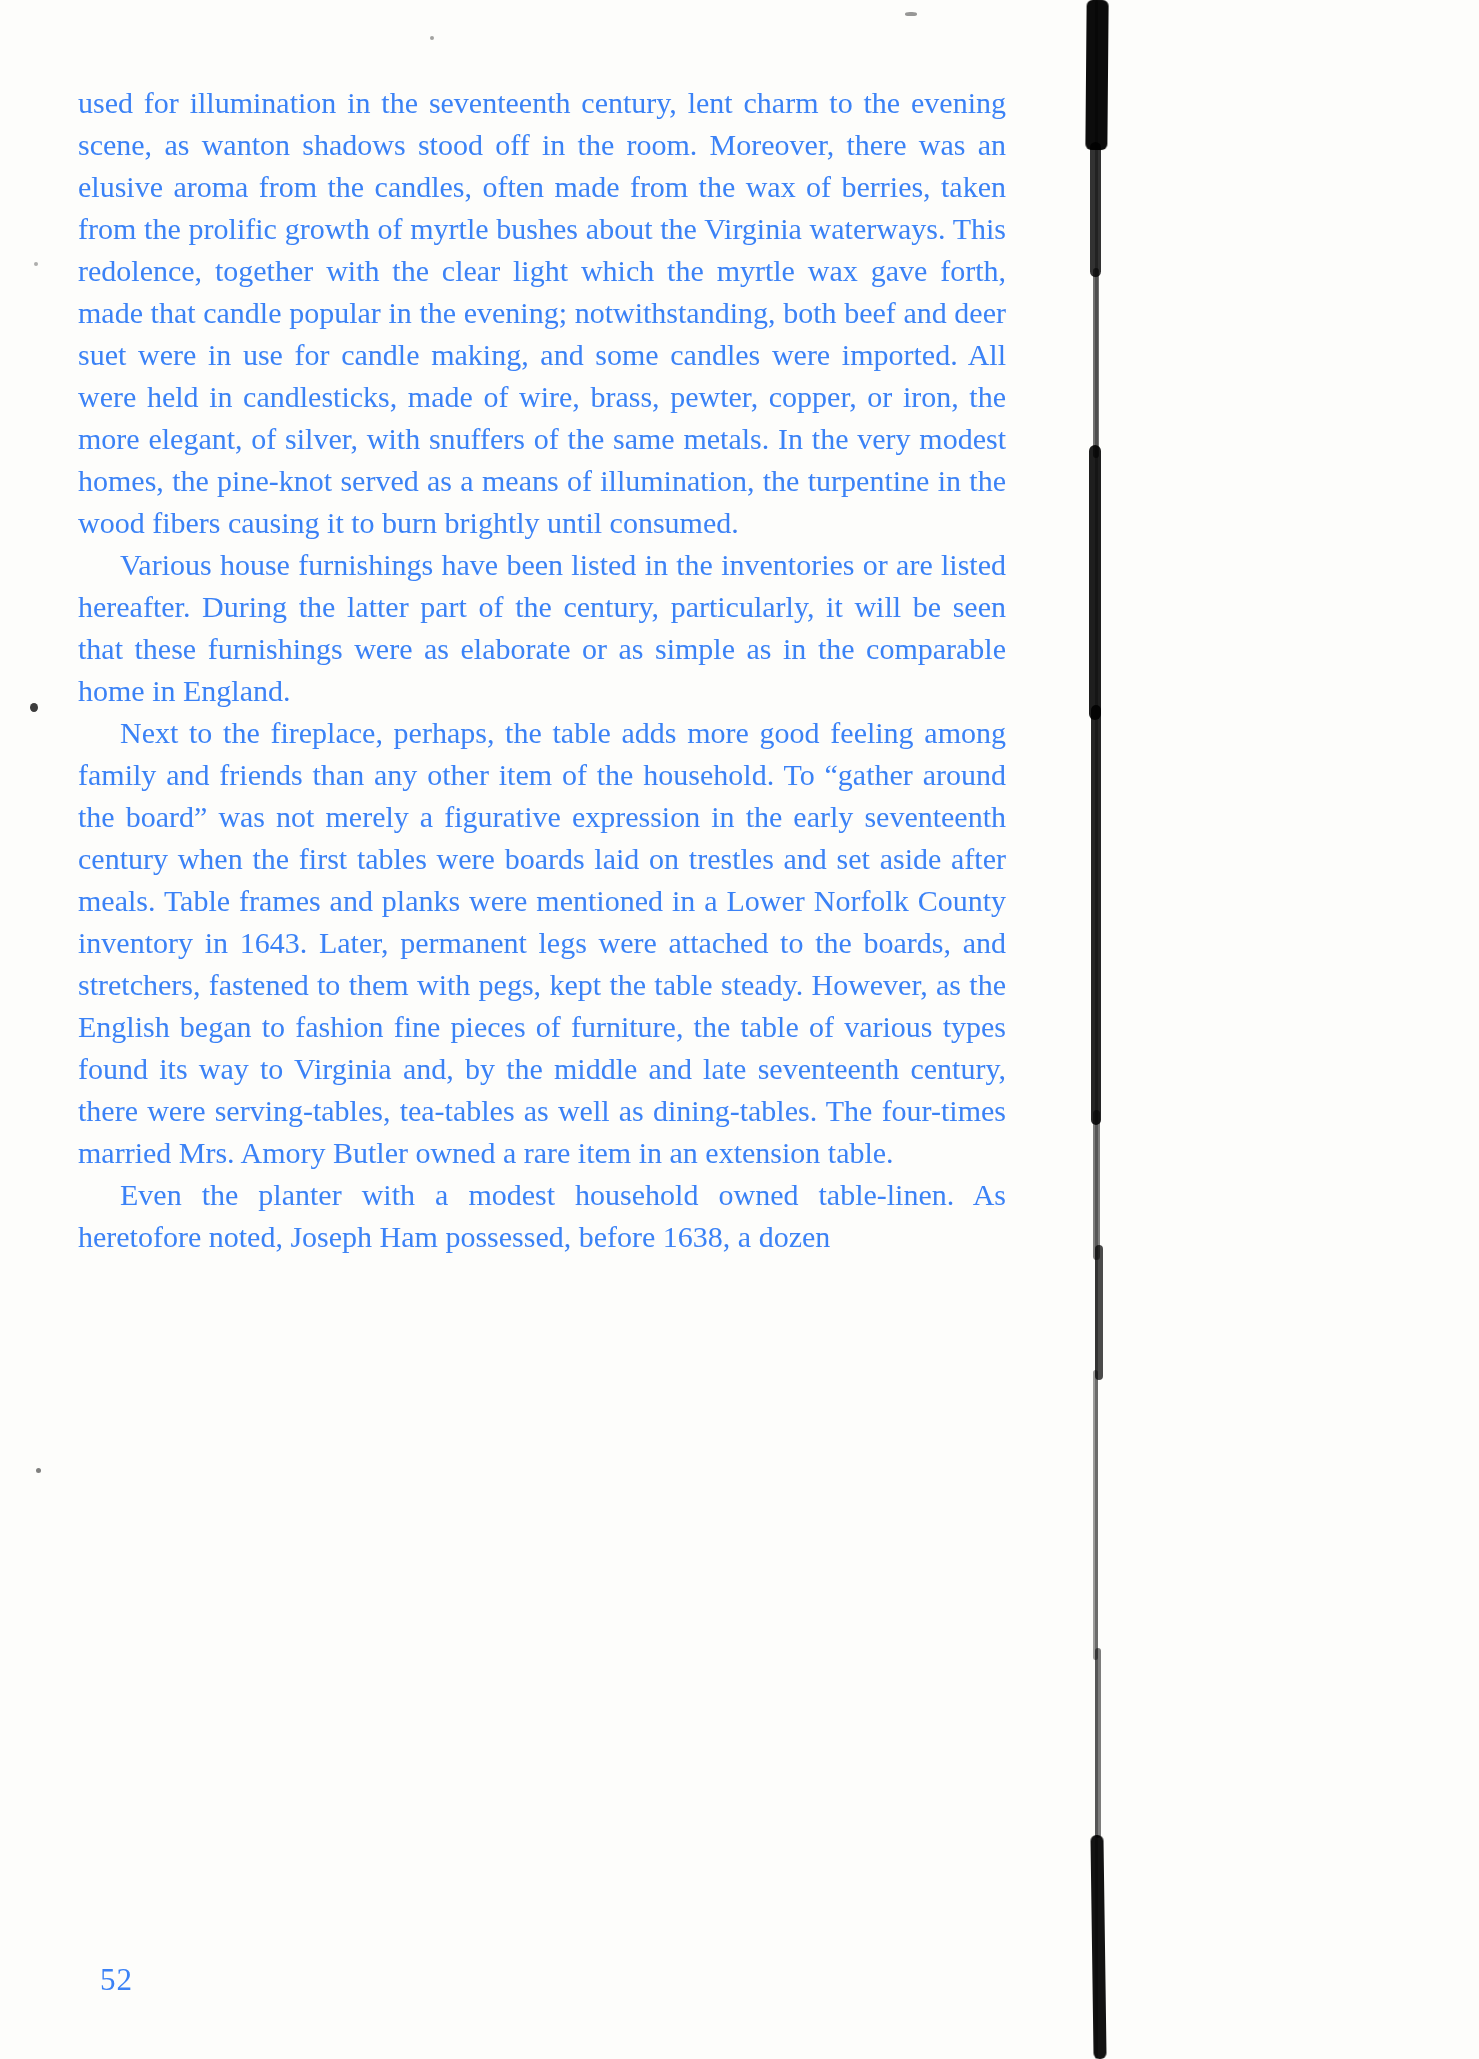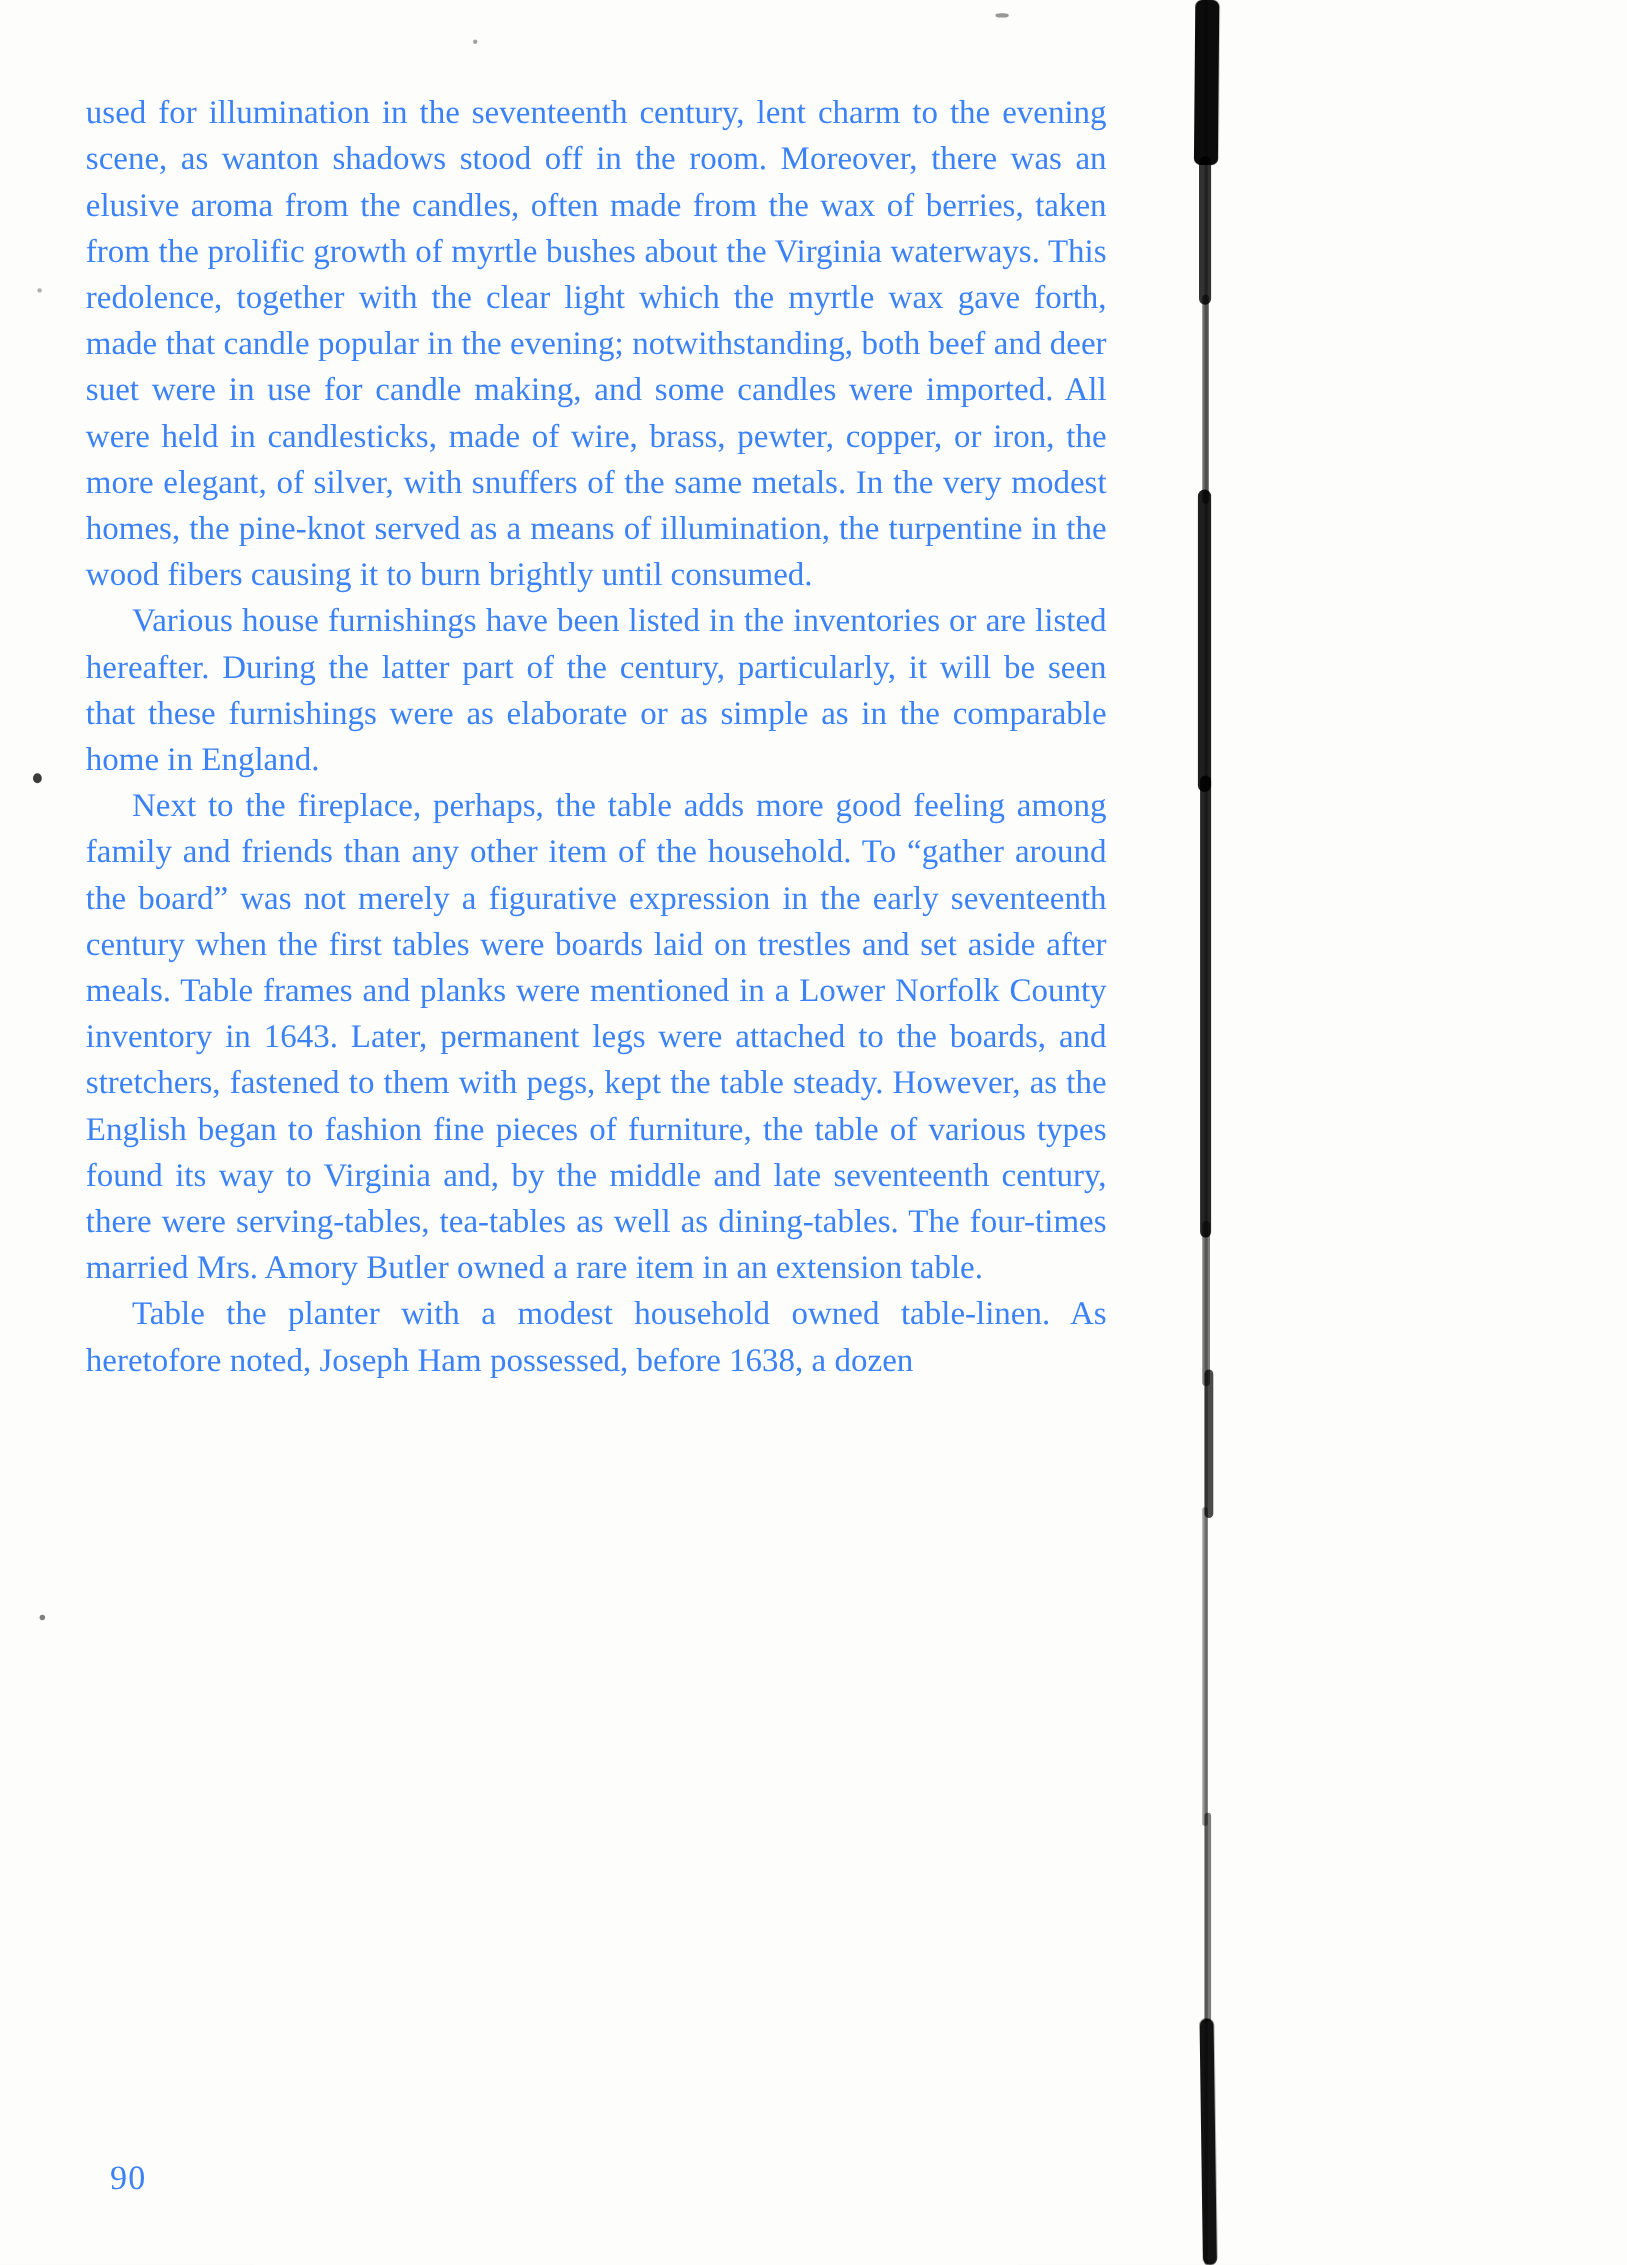--- a/index.html
+++ b/index.html
@@ -73,24 +73,24 @@
 </style>
 </head>
 <body>
 
 <div class="page">
 
   <div class="text-block">
     <p class="para">used for illumination in the seventeenth century, lent charm to the evening scene, as wanton shadows stood off in the room. Moreover, there was an elusive aroma from the candles, often made from the wax of berries, taken from the prolific growth of myrtle bushes about the Virginia waterways. This redolence, together with the clear light which the myrtle wax gave forth, made that candle popular in the evening; notwithstanding, both beef and deer suet were in use for candle making, and some candles were imported. All were held in candlesticks, made of wire, brass, pewter, copper, or iron, the more elegant, of silver, with snuffers of the same metals. In the very modest homes, the pine-knot served as a means of illumination, the turpentine in the wood fibers causing it to burn brightly until consumed.</p>
     <p class="para indented">Various house furnishings have been listed in the inventories or are listed hereafter. During the latter part of the century, particularly, it will be seen that these furnishings were as elaborate or as simple as in the comparable home in England.</p>
     <p class="para indented">Next to the fireplace, perhaps, the table adds more good feeling among family and friends than any other item of the household. To “gather around the board” was not merely a figurative expression in the early seventeenth century when the first tables were boards laid on trestles and set aside after meals. Table frames and planks were mentioned in a Lower Norfolk County inventory in 1643. Later, permanent legs were attached to the boards, and stretchers, fastened to them with pegs, kept the table steady. However, as the English began to fashion fine pieces of furniture, the table of various types found its way to Virginia and, by the middle and late seventeenth century, there were serving-tables, tea-tables as well as dining-tables. The four-times married Mrs. Amory Butler owned a rare item in an extension table.</p>
-    <p class="para indented">Table the planter with a modest household owned table-linen. As heretofore noted, Joseph Ham possessed, before 1638, a dozen</p>
+    <p class="para indented">Even the planter with a modest household owned table-linen. As heretofore noted, Joseph Ham possessed, before 1638, a dozen</p>
   </div>
 
-  <div class="page-number">90</div>
+  <div class="page-number">52</div>
 
   <div class="binding">
     <div class="mark m11"></div>
     <div class="mark m1"></div>
     <div class="mark m2"></div>
     <div class="mark m3"></div>
     <div class="mark m4"></div>
     <div class="mark m5"></div>
     <div class="mark m6"></div>
     <div class="mark m7"></div>

